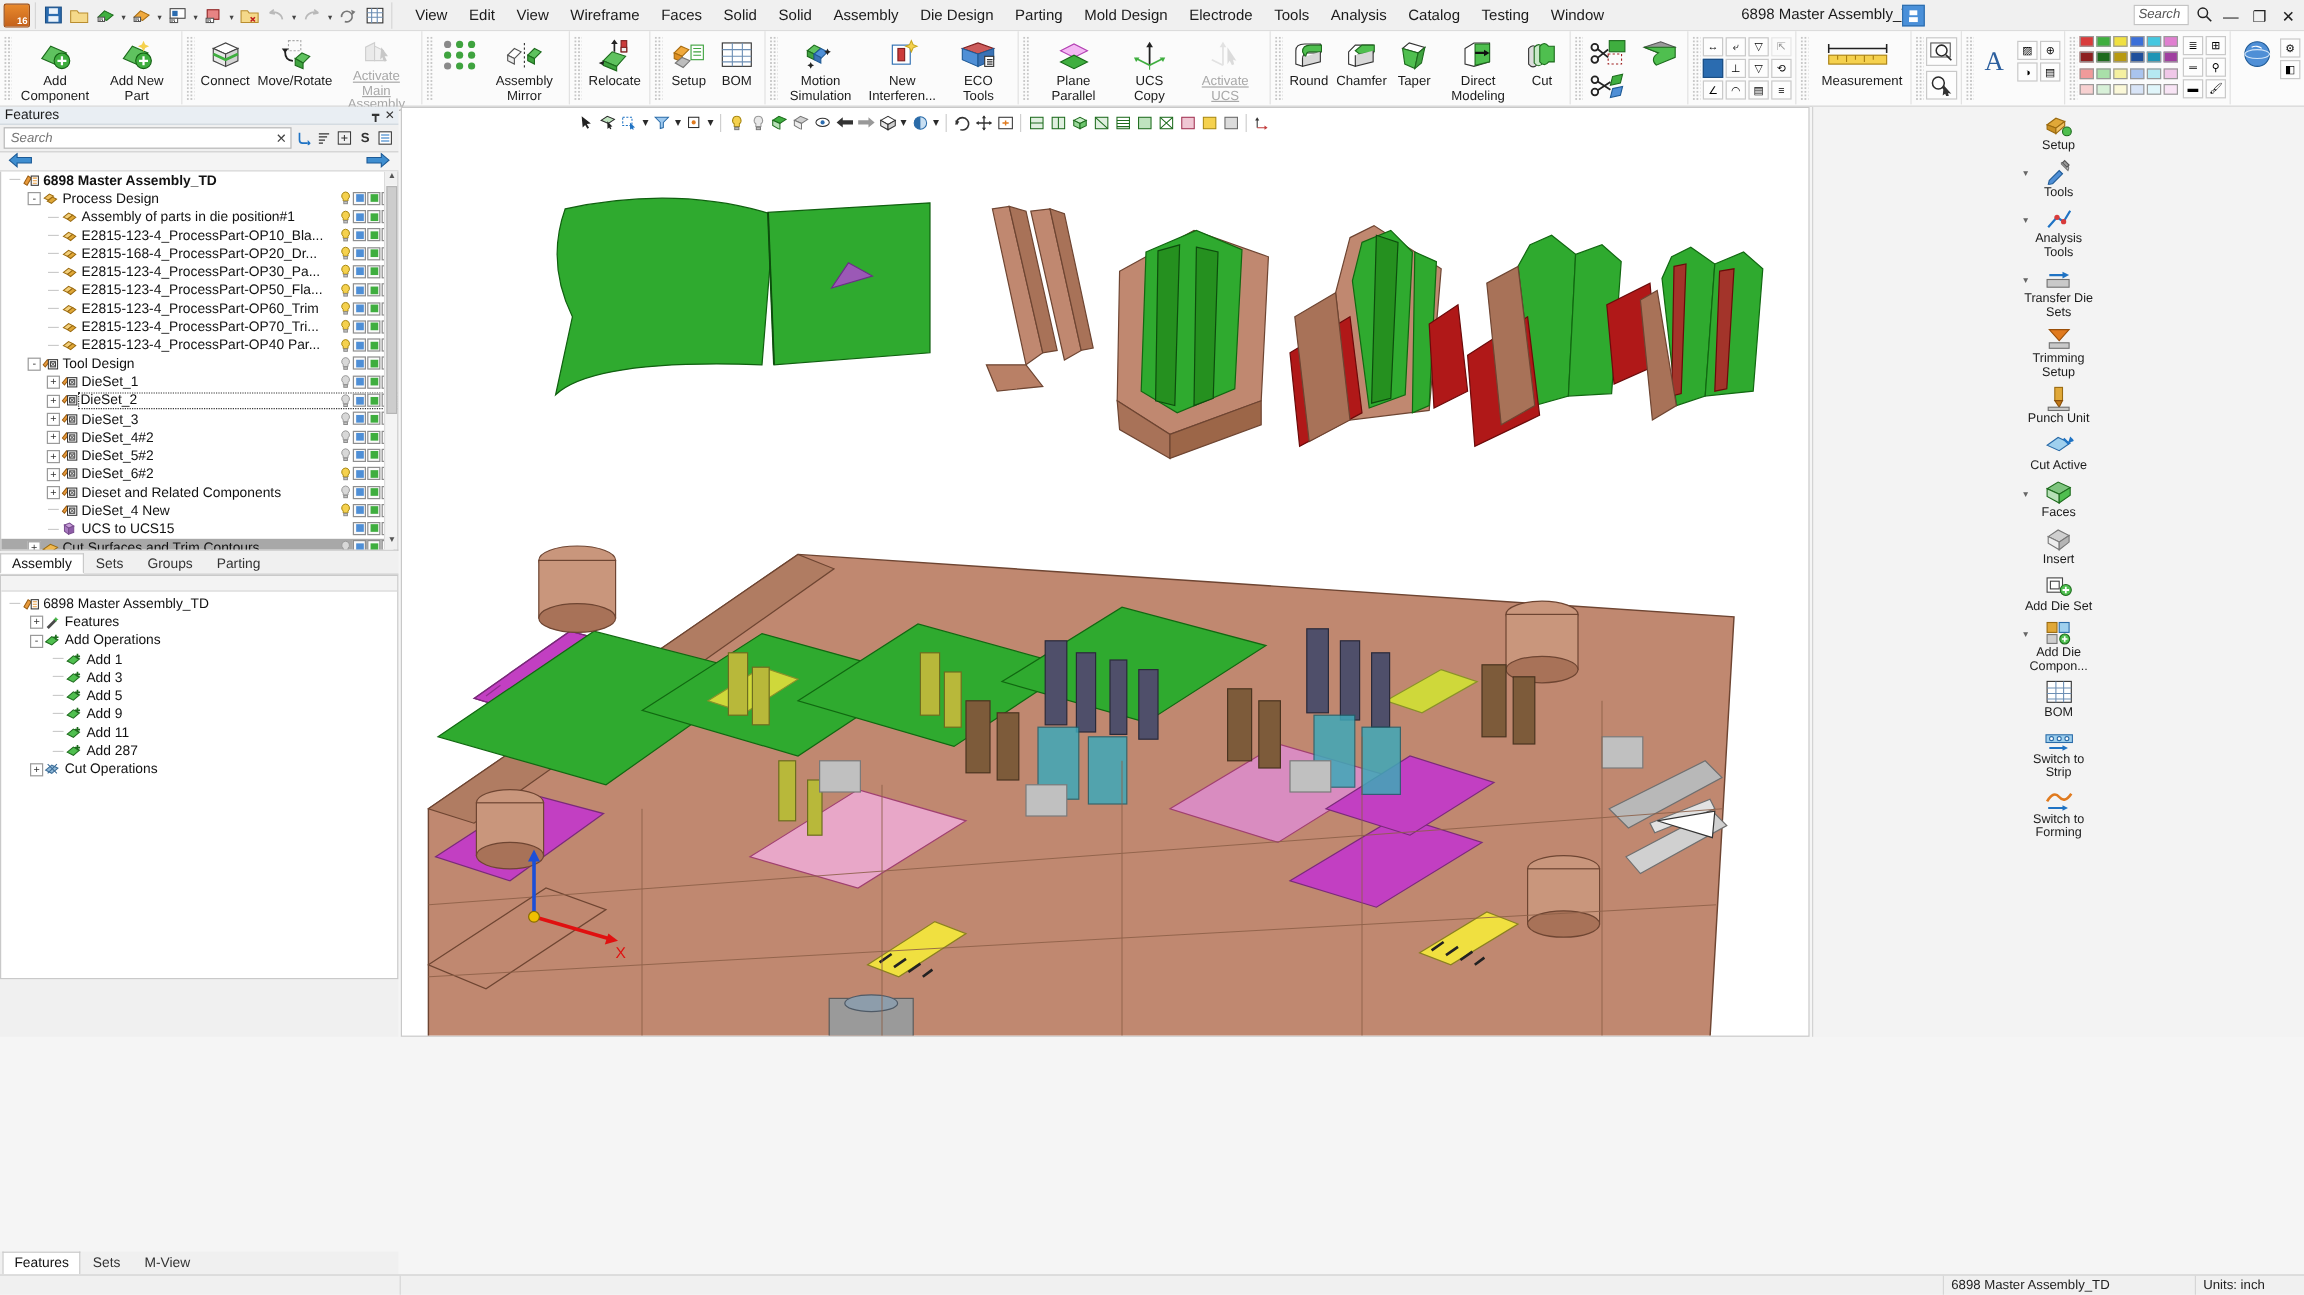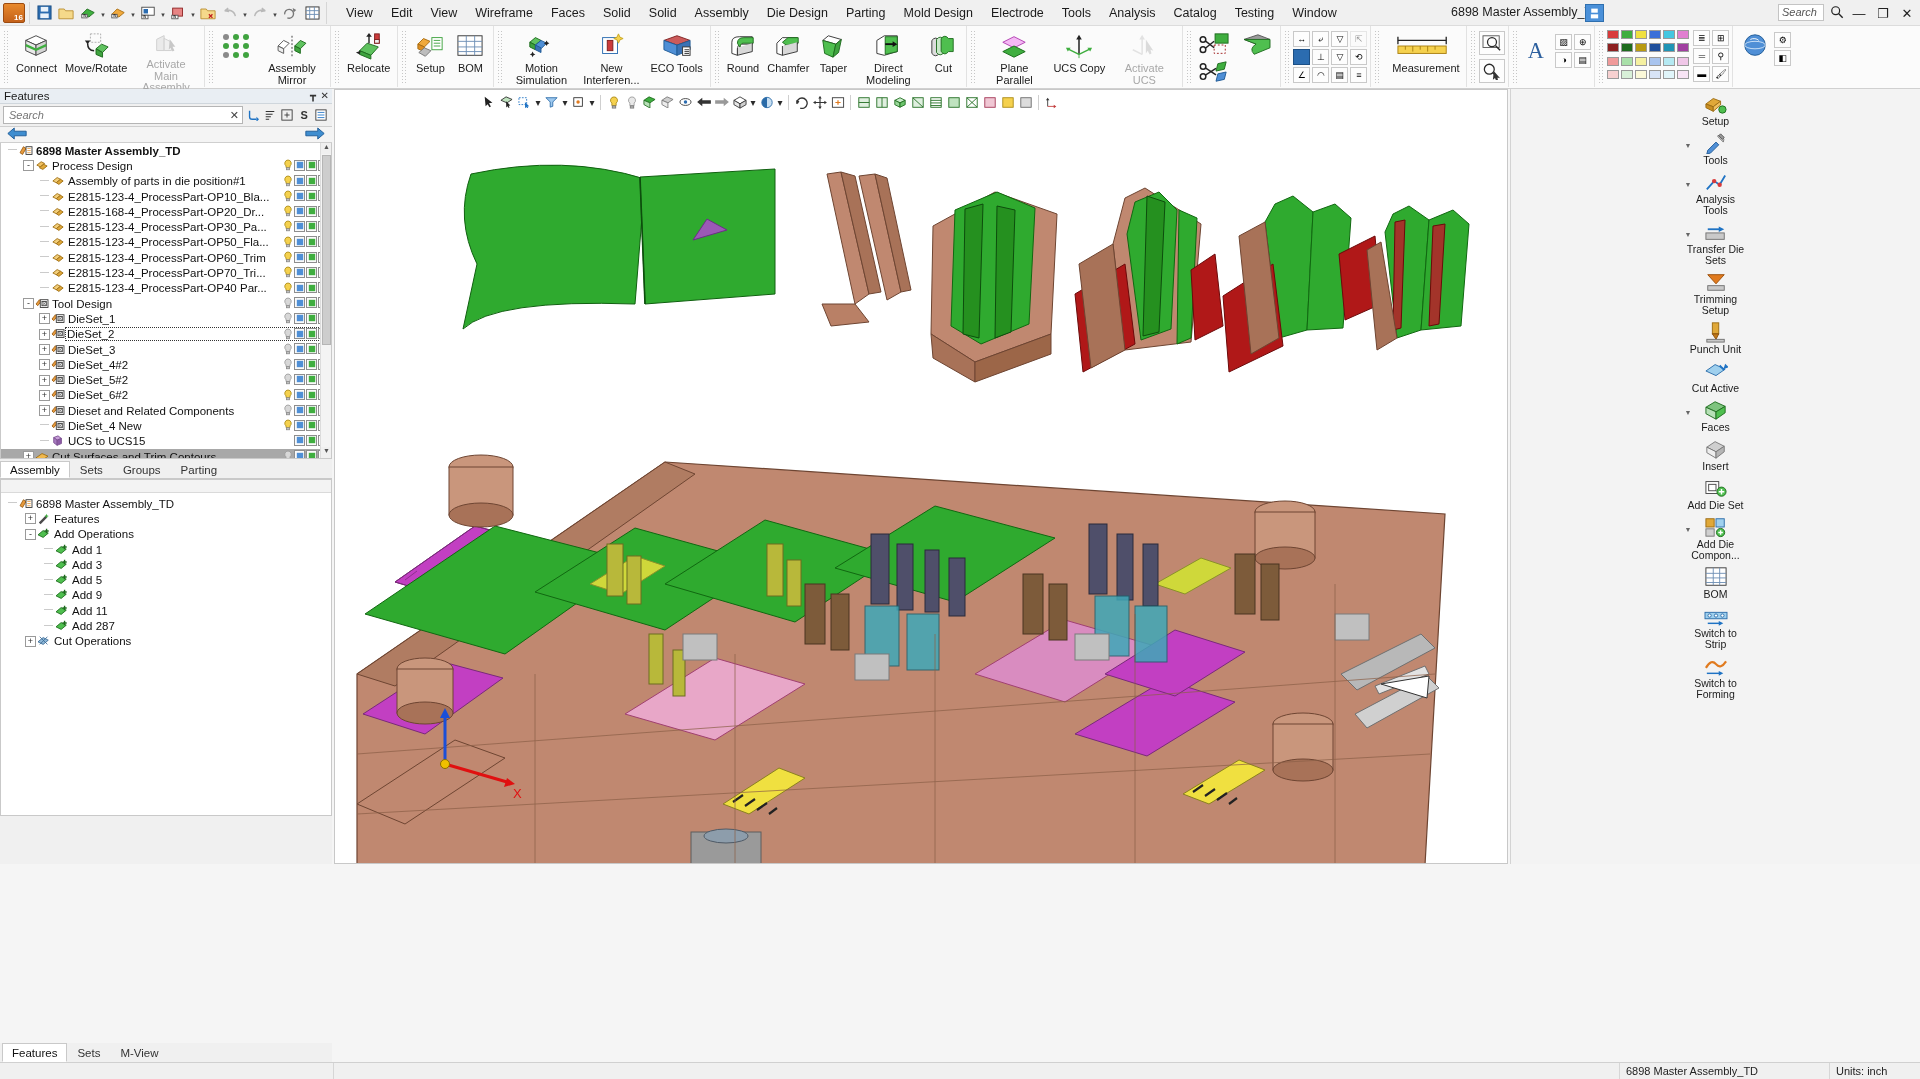--- a/index.html
+++ b/index.html
@@ -55,21 +55,21 @@
   .rgroup { display:flex; align-items:flex-start; padding:2px 3px 0 3px;
             border-right:1px solid #e2e2e2; height:61px; position:relative;}
   .grip { width:7px; height:54px; margin-top:2px; margin-right:2px;
           background-image:radial-gradient(#bdbdbd 0.8px, transparent 0.9px);
           background-size:3px 3px; opacity:.85; }
   .rbtn { display:flex; flex-direction:column; align-items:center; justify-content:flex-start;
           min-width:40px; padding:2px 4px 0 4px; cursor:pointer; height:58px;}
   .rbtn .ico { height:32px; display:flex; align-items:center; justify-content:center; }
   .rbtn .lbl { font-size:11px; color:#1b1b1b; text-align:center; line-height:11.5px;
                margin-top:1px; max-width:62px; }
-  .rbtn.dim .lbl { color:#a8a8a8; }
+  .rbtn.dim .lbl { color:#a8a8a8;text-decoration:underline; }
   .rbtn.dim .ico { opacity:.38; }
   .grid-ico { display:grid; grid-template-columns:repeat(3,7px); grid-gap:3px; }
   .grid-ico i { width:6px; height:6px; border-radius:50%; background:#3fa33f; display:block;}
   .grid-ico i.g { background:#8a8a8a; }
   .swatches { display:grid; grid-template-columns:repeat(6,13px); grid-gap:1px; padding-top:2px;}
   .swatches s { width:12px; height:9px; display:block; border:1px solid #9a9a9a;}
   .minibar { display:flex; flex-direction:column; gap:2px; padding-top:3px;}
   .minibar div { display:flex; gap:2px; }
   .mini { width:17px; height:16px; border:1px solid #c9c9c9; background:#fdfdfd;
           display:flex; align-items:center; justify-content:center; cursor:pointer; font-size:9px;}
@@ -272,20 +272,44 @@
           <path d="M10 10l4.5 4.5" stroke="#222" stroke-width="1.6"></path>
         </svg>
     </div>
     <div class="wctrl w-min">—</div>
     <div class="wctrl w-max">❐</div>
     <div class="wctrl w-close">✕</div>
   </div>
 
   <div class="ribbon">
 
+    <div class="rgroup">
+      <div class="grip"></div>
+      <div class="rbtn">
+        <div class="ico">
+          <svg width="30" height="28" viewBox="0 0 32 30">
+              <path d="M4 18 L12 7 L26 13 L18 24Z" fill="#5fc25f" stroke="#1d6b1d"></path>
+              <circle cx="22" cy="20" r="7" fill="#3fae3f" stroke="#156015"></circle>
+              <path d="M22 16v8M18 20h8" stroke="#fff" stroke-width="2"></path>
+            </svg>
+        </div>
+        <div class="lbl">Add Component</div>
+      </div>
+      <div class="rbtn">
+        <div class="ico">
+          <svg width="30" height="28" viewBox="0 0 32 30">
+              <path d="M4 18 L12 7 L26 13 L18 24Z" fill="#5fc25f" stroke="#1d6b1d"></path>
+              <path d="M22 2l1.5 3.5L27 7l-3.5 1.5L22 12l-1.5-3.5L17 7l3.5-1.5Z" fill="#f5d14e"></path>
+              <circle cx="22" cy="20" r="7" fill="#3fae3f" stroke="#156015"></circle>
+              <path d="M22 16v8M18 20h8" stroke="#fff" stroke-width="2"></path>
+            </svg>
+        </div>
+        <div class="lbl">Add New Part</div>
+      </div>
+    </div>
 
     <div class="rgroup">
       <div class="grip"></div>
       <div class="rbtn">
         <div class="ico">
           <svg width="30" height="28" viewBox="0 0 32 30">
               <path d="M5 9 L16 4 L27 9 L16 14Z" fill="#fff" stroke="#444"></path>
               <path d="M5 9v11l11 5V14Z" fill="#e9e9e9" stroke="#444"></path>
               <path d="M27 9v11l-11 5V14Z" fill="#d4d4d4" stroke="#444"></path>
               <path d="M5 14l11 5 11-5" stroke="#3fae3f" stroke-width="2.5" fill="none"></path>
@@ -434,75 +458,20 @@
             </svg>
         </div>
         <div class="lbl">ECO Tools</div>
       </div>
     </div>
 
     <div class="rgroup">
       <div class="grip"></div>
       <div class="rbtn">
         <div class="ico">
-          <svg width="30" height="26" viewBox="0 0 32 28">
-              <path d="M4 10 Q4 4 12 4 L26 4 L26 12 L14 12 Q10 12 10 18 L10 24 L4 22Z" fill="#fff" stroke="#333"></path>
-              <path d="M10 11 Q10 5 17 5 L27 5 L27 11 L16 11 Q13 11 13 16Z" fill="#4fbf4f" stroke="#1d6b1d"></path>
-              <path d="M10 16l0 8 16-4 0-9" fill="#d8d8d8" stroke="#333"></path>
-            </svg>
-        </div>
-        <div class="lbl">Round</div>
-      </div>
-      <div class="rbtn">
-        <div class="ico">
-          <svg width="30" height="26" viewBox="0 0 32 28">
-              <path d="M4 11 L10 5 L26 5 L26 12 L12 14 L10 24 L4 22Z" fill="#fff" stroke="#333"></path>
-              <path d="M10 10 L16 5 L27 5 L27 11 L14 13Z" fill="#4fbf4f" stroke="#1d6b1d"></path>
-              <path d="M10 14l0 10 16-4 0-10" fill="#d8d8d8" stroke="#333"></path>
-            </svg>
-        </div>
-        <div class="lbl">Chamfer</div>
-      </div>
-      <div class="rbtn">
-        <div class="ico">
-          <svg width="30" height="26" viewBox="0 0 32 28">
-              <path d="M5 8 L11 3 L25 7 L19 12Z" fill="#fff" stroke="#333"></path>
-              <path d="M5 8 L19 12 L16 26 L7 22Z" fill="#4fbf4f" stroke="#1d6b1d"></path>
-              <path d="M19 12 L25 7 L22 21 L16 26Z" fill="#3fa33f" stroke="#1d6b1d"></path>
-            </svg>
-        </div>
-        <div class="lbl">Taper</div>
-      </div>
-      <div class="rbtn">
-        <div class="ico">
-          <svg width="30" height="26" viewBox="0 0 32 28">
-              <path d="M4 8 L12 3 L26 3 L26 20 L12 24 L4 22Z" fill="#fff" stroke="#333"></path>
-              <path d="M13 4 L26 4 L26 20 L13 23Z" fill="#4fbf4f" stroke="#1d6b1d"></path>
-              <path d="M13 12h10" stroke="#111" stroke-width="2"></path>
-              <path d="M26 12l-5-3v6Z" fill="#111"></path>
-            </svg>
-        </div>
-        <div class="lbl">Direct Modeling</div>
-      </div>
-      <div class="rbtn">
-        <div class="ico">
-          <svg width="30" height="26" viewBox="0 0 32 28">
-              <path d="M4 8 Q8 3 12 8 L12 22 Q8 27 4 22Z" fill="#ddd" stroke="#333"></path>
-              <path d="M9 7 Q13 2 17 7 L17 21 Q13 26 9 21Z" fill="#c9e8c9" stroke="#1d6b1d"></path>
-              <path d="M14 6 Q18 1 22 6 L27 6 L27 20 L22 20 Q18 25 14 20Z" fill="#4fbf4f" stroke="#1d6b1d"></path>
-            </svg>
-        </div>
-        <div class="lbl">Cut</div>
-      </div>
-    </div>
-
-    <div class="rgroup">
-      <div class="grip"></div>
-      <div class="rbtn">
-        <div class="ico">
           <svg width="30" height="28" viewBox="0 0 32 30">
               <path d="M4 11 L16 5 L28 11 L16 17Z" fill="#f4b8f4" stroke="#b23fb2"></path>
               <path d="M4 21 L16 15 L28 21 L16 27Z" fill="#3fae3f" stroke="#176b17"></path>
             </svg>
         </div>
         <div class="lbl">Plane Parallel</div>
       </div>
       <div class="rbtn">
         <div class="ico">
           <svg width="30" height="28" viewBox="0 0 32 30">
@@ -520,20 +489,75 @@
       <div class="rbtn dim">
         <div class="ico">
           <svg width="30" height="28" viewBox="0 0 32 30">
               <path d="M14 24V6" stroke="#bbb" stroke-width="1.6"></path>
               <path d="M14 3l3 5h-6Z" fill="#bbb"></path>
               <path d="M14 24L4 19" stroke="#bbb" stroke-width="1.6"></path>
               <path d="M18 8l8 12-3-1 1 4-2 1-2-4-2 3Z" fill="#aaa"></path>
             </svg>
         </div>
         <div class="lbl">Activate UCS</div>
+      </div>
+    </div>
+
+    <div class="rgroup">
+      <div class="grip"></div>
+      <div class="rbtn">
+        <div class="ico">
+          <svg width="30" height="26" viewBox="0 0 32 28">
+              <path d="M4 10 Q4 4 12 4 L26 4 L26 12 L14 12 Q10 12 10 18 L10 24 L4 22Z" fill="#fff" stroke="#333"></path>
+              <path d="M10 11 Q10 5 17 5 L27 5 L27 11 L16 11 Q13 11 13 16Z" fill="#4fbf4f" stroke="#1d6b1d"></path>
+              <path d="M10 16l0 8 16-4 0-9" fill="#d8d8d8" stroke="#333"></path>
+            </svg>
+        </div>
+        <div class="lbl">Round</div>
+      </div>
+      <div class="rbtn">
+        <div class="ico">
+          <svg width="30" height="26" viewBox="0 0 32 28">
+              <path d="M4 11 L10 5 L26 5 L26 12 L12 14 L10 24 L4 22Z" fill="#fff" stroke="#333"></path>
+              <path d="M10 10 L16 5 L27 5 L27 11 L14 13Z" fill="#4fbf4f" stroke="#1d6b1d"></path>
+              <path d="M10 14l0 10 16-4 0-10" fill="#d8d8d8" stroke="#333"></path>
+            </svg>
+        </div>
+        <div class="lbl">Chamfer</div>
+      </div>
+      <div class="rbtn">
+        <div class="ico">
+          <svg width="30" height="26" viewBox="0 0 32 28">
+              <path d="M5 8 L11 3 L25 7 L19 12Z" fill="#fff" stroke="#333"></path>
+              <path d="M5 8 L19 12 L16 26 L7 22Z" fill="#4fbf4f" stroke="#1d6b1d"></path>
+              <path d="M19 12 L25 7 L22 21 L16 26Z" fill="#3fa33f" stroke="#1d6b1d"></path>
+            </svg>
+        </div>
+        <div class="lbl">Taper</div>
+      </div>
+      <div class="rbtn">
+        <div class="ico">
+          <svg width="30" height="26" viewBox="0 0 32 28">
+              <path d="M4 8 L12 3 L26 3 L26 20 L12 24 L4 22Z" fill="#fff" stroke="#333"></path>
+              <path d="M13 4 L26 4 L26 20 L13 23Z" fill="#4fbf4f" stroke="#1d6b1d"></path>
+              <path d="M13 12h10" stroke="#111" stroke-width="2"></path>
+              <path d="M26 12l-5-3v6Z" fill="#111"></path>
+            </svg>
+        </div>
+        <div class="lbl">Direct Modeling</div>
+      </div>
+      <div class="rbtn">
+        <div class="ico">
+          <svg width="30" height="26" viewBox="0 0 32 28">
+              <path d="M4 8 Q8 3 12 8 L12 22 Q8 27 4 22Z" fill="#ddd" stroke="#333"></path>
+              <path d="M9 7 Q13 2 17 7 L17 21 Q13 26 9 21Z" fill="#c9e8c9" stroke="#1d6b1d"></path>
+              <path d="M14 6 Q18 1 22 6 L27 6 L27 20 L22 20 Q18 25 14 20Z" fill="#4fbf4f" stroke="#1d6b1d"></path>
+            </svg>
+        </div>
+        <div class="lbl">Cut</div>
       </div>
     </div>
 
     <div class="rgroup">
       <div class="grip"></div>
       <div style="display:flex; flex-direction:column; padding-top:2px;">
         <div style="display:flex;">
           <div class="rbtn" style="height:28px">
             <div class="ico" style="height:26px">
               <svg width="34" height="26" viewBox="0 0 36 28">

